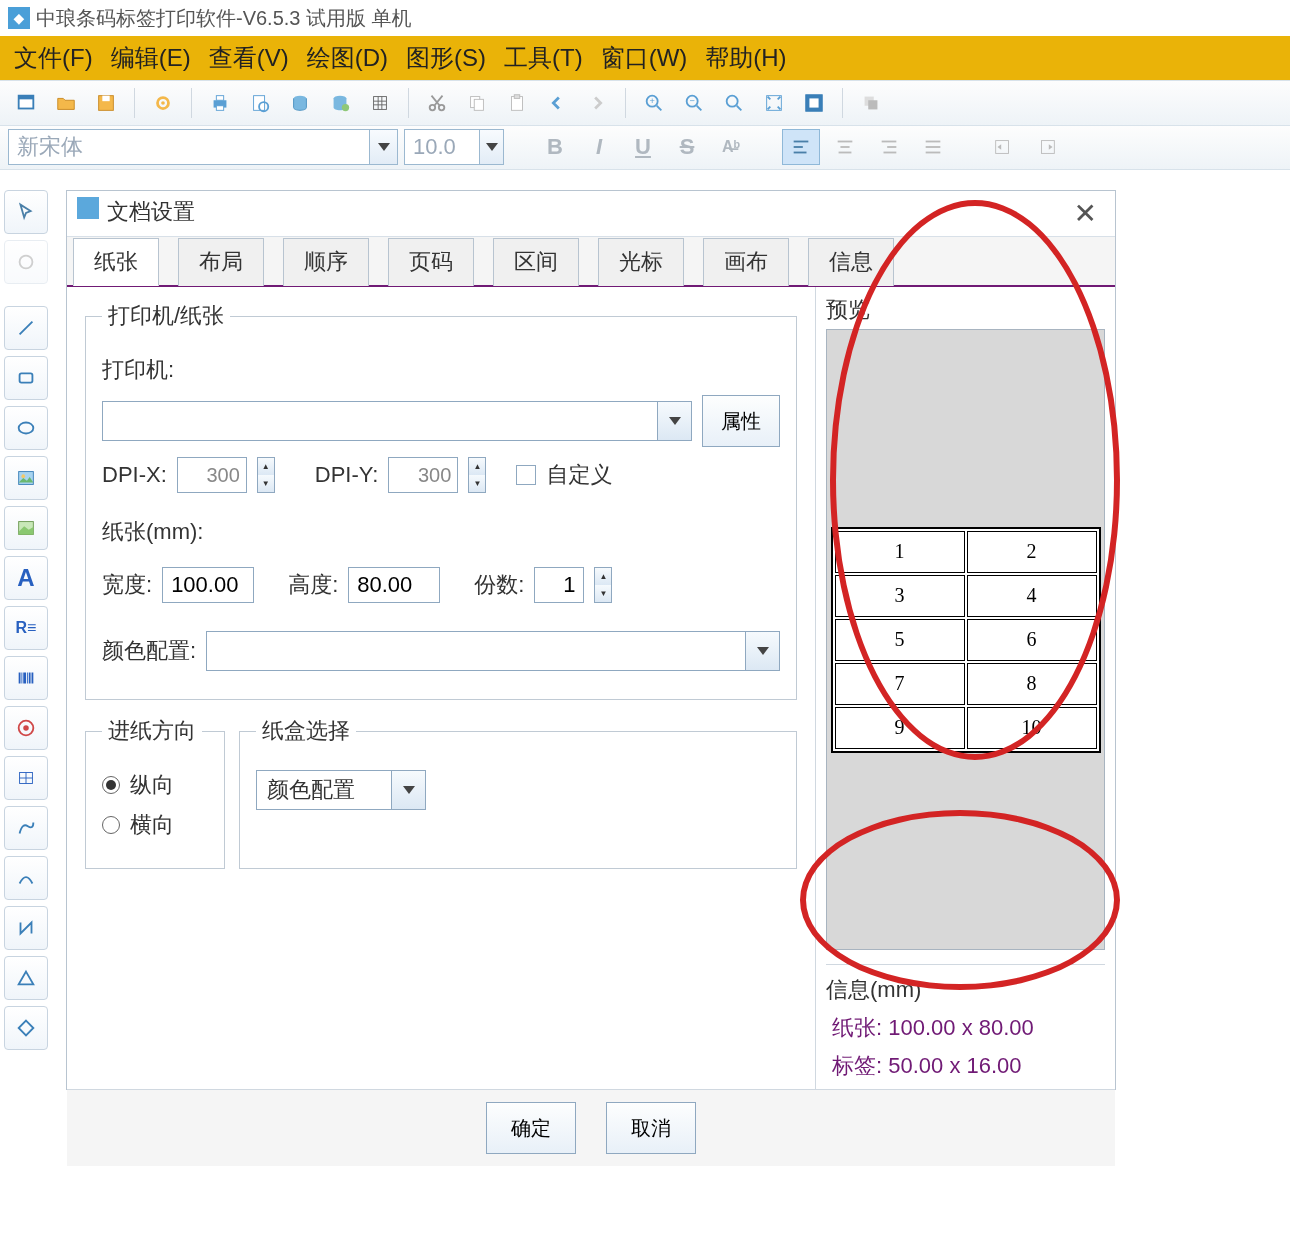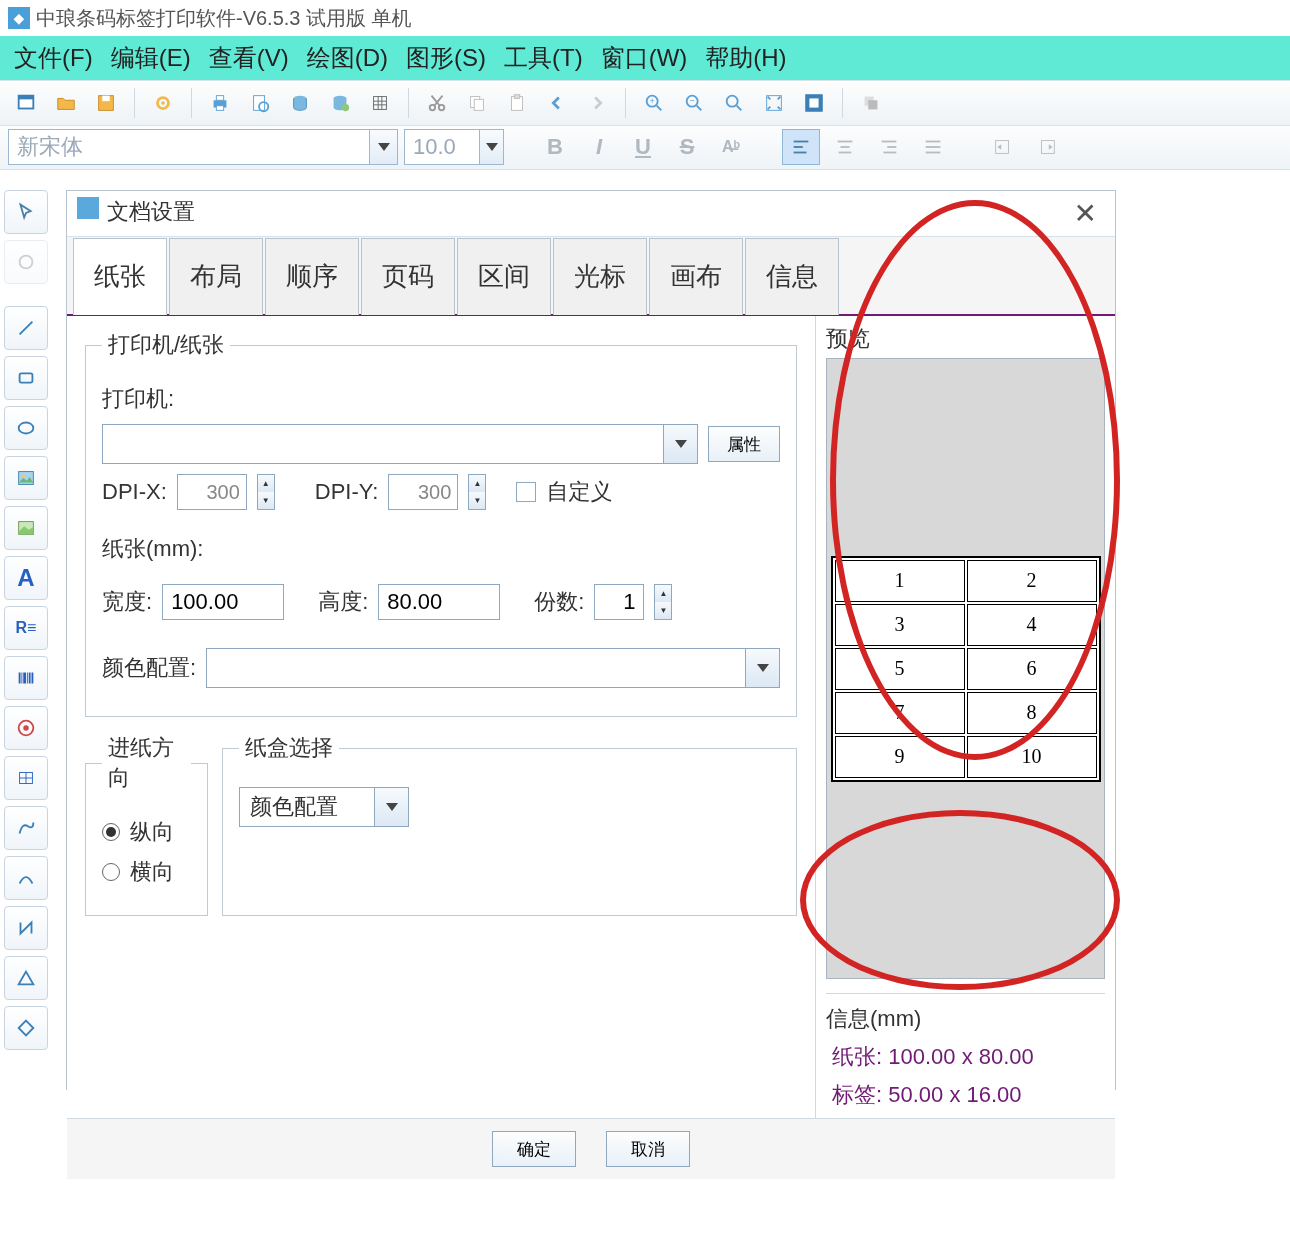--- a/index.html
+++ b/index.html
@@ -4,21 +4,21 @@
 <style>
 * { box-sizing: border-box; margin: 0; padding: 0; }
 body { font-family: "Microsoft YaHei", Arial, sans-serif; font-size: 18px; background: #fff; width: 1290px; height: 1250px; overflow: hidden; position: relative; }
 
 
 .titlebar { display: flex; align-items: center; padding: 4px 8px; background: #fff; height: 36px; }
 .app-icon { width: 22px; height: 22px; background: #4a9fd8; margin-right: 6px; display: flex; align-items: center; justify-content: center; color: #fff; font-size: 14px; }
 .titlebar-text { color: #555; font-size: 20px; }
 
 
-.menubar { display: flex; gap: 18px; padding: 6px 14px; background: #5eead4; font-size: 24px; color: #222; }
+.menubar { display: flex; gap: 18px; padding: 6px 14px; background: #eab308; font-size: 24px; color: #222; }
 .menubar span { cursor: pointer; }
 
 
 .toolbar { display: flex; align-items: center; gap: 4px; padding: 6px 8px; background: linear-gradient(#fdfdfd,#eef3f7); border-top: 1px solid #d8e2ea; border-bottom: 1px solid #d8e2ea; height: 46px; }
 .tb-btn { width: 36px; height: 36px; display: flex; align-items: center; justify-content: center; border: 1px solid transparent; border-radius: 3px; cursor: pointer; }
 .tb-sep { width: 1px; height: 30px; background: #d0d8e0; margin: 0 6px; }
 
 
 .fontbar { display: flex; align-items: flex-end; gap: 6px; padding: 4px 8px; background: linear-gradient(#fdfdfd,#eef3f7); border-bottom: 1px solid #d8e2ea; height: 44px; }
 .font-combo { flex: 0 0 390px; height: 36px; border: 1px solid #9bb8d0; background: #fff; display: flex; align-items: center; padding: 0 8px; color: #9aa8b8; font-size: 22px; position: relative; }
@@ -34,40 +34,40 @@
 
 
 .dialog { position: absolute; left: 66px; top: 190px; width: 1050px; height: 900px; background: #f5f5f5; border: 1px solid #b8c4d0; }
 .dlg-title { display: flex; align-items: flex-start; padding: 6px 10px; background: #fff; border-bottom: 1px solid #d8e0e8; }
 .dlg-title .icon { width: 22px; height: 22px; background: #5ba8dc; margin-right: 8px; }
 .dlg-title .txt { font-size: 22px; color: #333; flex: 1; }
 .dlg-close { font-size: 28px; color: #555; cursor: pointer; padding: 0 8px; }
 
 
 .tabs { display: flex; background: #f5f5f5; padding-left: 6px; }
-.tab { padding: 20px 20px; border: 1px solid #b8c4d0; border-bottom: none; background: #f0f0f0; margin-right: 2px; font-size: 26px; color: #333; cursor: pointer; position: relative; top: 1px; }
+.tab { padding: 8px 20px; border: 1px solid #b8c4d0; border-bottom: none; background: #f0f0f0; margin-right: 19px; font-size: 22px; color: #333; cursor: pointer; position: relative; top: 1px; }
 .tab.active { background: #fff; border-bottom: 1px solid #fff; }
 
 
 .dlg-body { display: flex; background: #fff; border-top: 2px solid #701a75; height: calc(100% - 94px); }
 .dlg-left { flex: 1; padding: 14px 18px; overflow: auto; }
 .dlg-right { width: 300px; border-left: 1px solid #d0d8e0; padding: 8px 10px; display: flex; flex-direction: column; }
 
 
 fieldset { border: 1px solid #c0cad4; padding: 14px 16px 18px; margin-bottom: 16px; }
 legend { font-size: 22px; color: #333; padding: 0 6px; }
 .row { display: flex; align-items: center; gap: 10px; margin: 10px 0; font-size: 22px; color: #333; }
 .label { white-space: nowrap; }
 .combo { flex: 1; height: 40px; border: 1px solid #8fa8c0; background: #fff; display: flex; align-items: center; padding: 0 10px; font-size: 22px; position: relative; }
 .combo .dd { position: absolute; right: 0; top: 0; width: 34px; height: 100%; border-left: 1px solid #8fa8c0; background: linear-gradient(#f6fafd,#dce8f4); display: flex; align-items: center; justify-content: center; }
-.btn { height: 36px; padding: 0 18px; border: 1px solid #8fa8c0; background: linear-gradient(#fdfefe,#e8f0f8); font-size: 17px; cursor: pointer; }
+.btn { height: 52px; padding: 0 18px; border: 1px solid #8fa8c0; background: linear-gradient(#fdfefe,#e8f0f8); font-size: 20px; cursor: pointer; }
 .num-input { width: 90px; height: 36px; border: 1px solid #8fa8c0; text-align: right; padding: 0 6px; font-size: 20px; color: #888; background: #fff; }
 .spinner { display: flex; flex-direction: column; border: 1px solid #8fa8c0; }
 .spinner div { width: 16px; height: 17px; background: linear-gradient(#f6fafd,#dce8f4); font-size: 8px; display: flex; align-items: center; justify-content: center; cursor: pointer; }
-.text-input { width: 122px; height: 36px; border: 1px solid #8fa8c0; padding: 0 8px; font-size: 22px; }
+.text-input { width: 92px; height: 36px; border: 1px solid #8fa8c0; padding: 0 8px; font-size: 22px; }
 .checkbox { width: 20px; height: 20px; border: 1px solid #8fa8c0; background: #fff; display: inline-block; }
 
 
 .feed-row { display: flex; gap: 14px; }
 .feed-row fieldset { flex: 0 0 auto; }
 .radio { width: 18px; height: 18px; border: 1px solid #666; border-radius: 50%; display: inline-flex; align-items: center; justify-content: center; }
 .radio.checked::after { content: ''; width: 10px; height: 10px; background: #333; border-radius: 50%; }
 
 
 .preview-label { font-size: 22px; color: #333; margin-bottom: 4px; }
@@ -482,21 +482,21 @@
           <div class="combo">
             <span></span>
             <div class="dd">
                 <div class="tri-down"></div>
               </div>
           </div>
         </div>
       </fieldset>
 
       <div class="feed-row">
-        <fieldset style="width:123px">
+        <fieldset style="width:140px">
           <legend>进纸方向</legend>
           <div class="row">
               <span class="radio checked"></span>
               <span>纵向</span>
             </div>
           <div class="row">
               <span class="radio"></span>
               <span>横向</span>
             </div>
         </fieldset>

